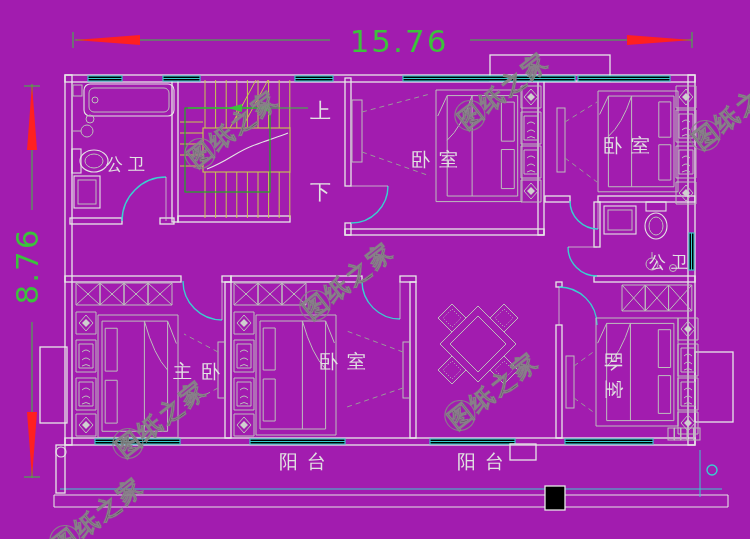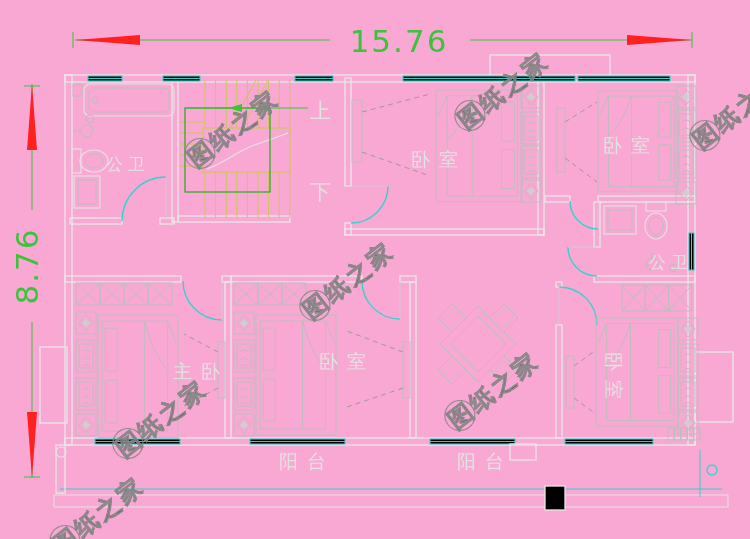--- a/index.html
+++ b/index.html
@@ -1,16 +1,16 @@
 <!DOCTYPE html>
 <html><head>
 <meta charset="utf-8">
 <style>
   html,body{margin:0;padding:0;background:#000;}
-  #stage{position:relative;width:750px;height:539px;background:#f9a8d4;overflow:hidden;
+  #stage{position:relative;width:750px;height:539px;background:#a21caf;overflow:hidden;
          font-family:"Liberation Sans",sans-serif;}
   svg{position:absolute;left:0;top:0;}
   .wall{fill:none;stroke:#e8e8e8;stroke-width:1.3;}
   .wallf{fill:#000;stroke:#e8e8e8;stroke-width:1.3;}
   .fur{fill:none;stroke:#bdbdbd;stroke-width:1;}
   .furw{fill:none;stroke:#e4e4e4;stroke-width:1.1;}
   .win{fill:#000;stroke:#38cccc;stroke-width:1.1;}
   .winl{stroke:#38cccc;stroke-width:1;}
   .door{fill:none;stroke:#3ad0d0;stroke-width:1.4;}
   .leaf{stroke:#cfcfcf;stroke-width:.8;}

